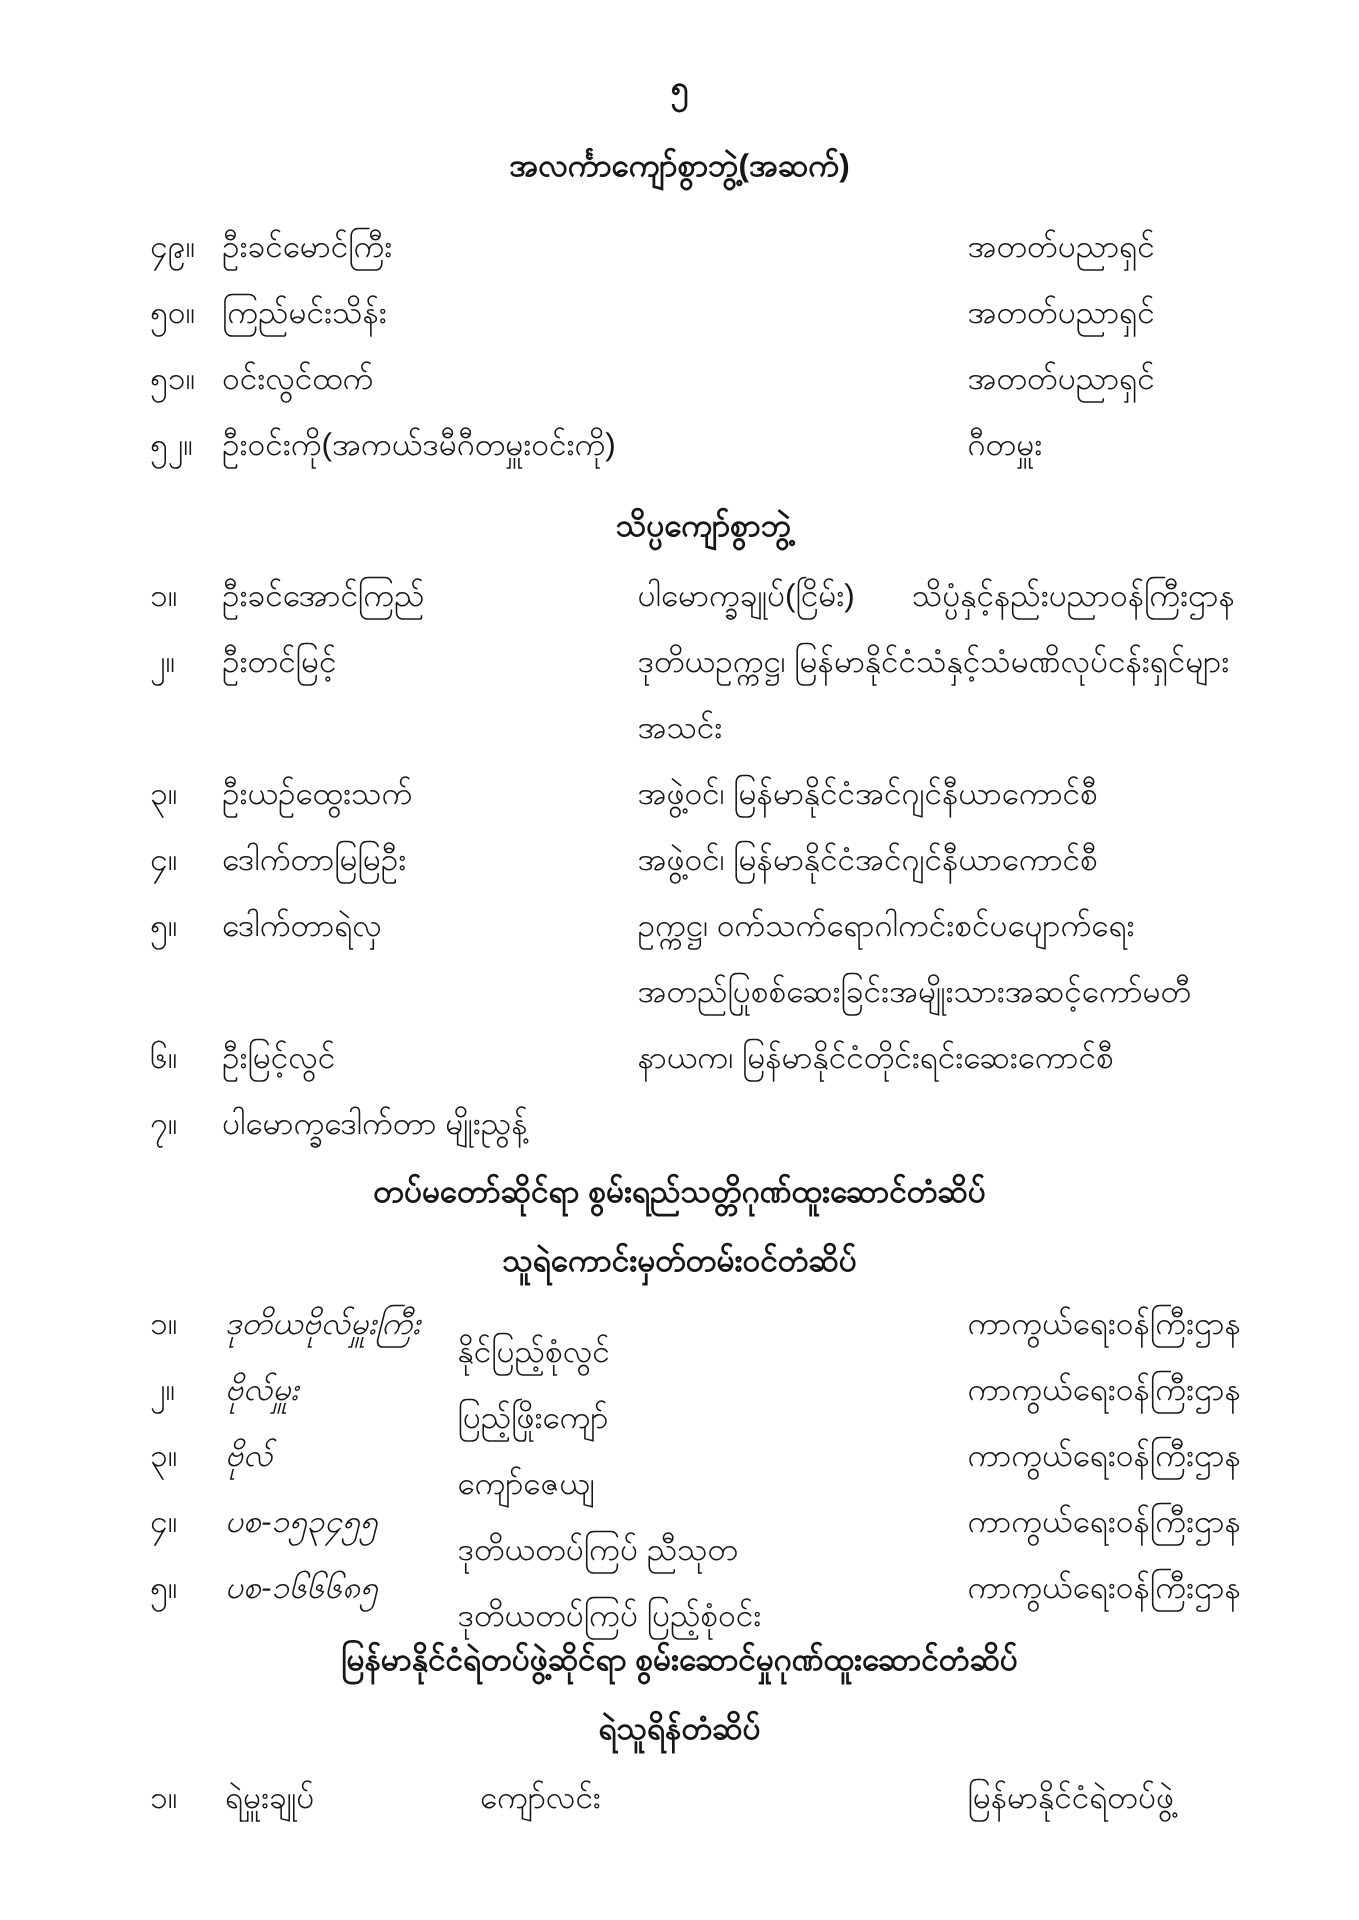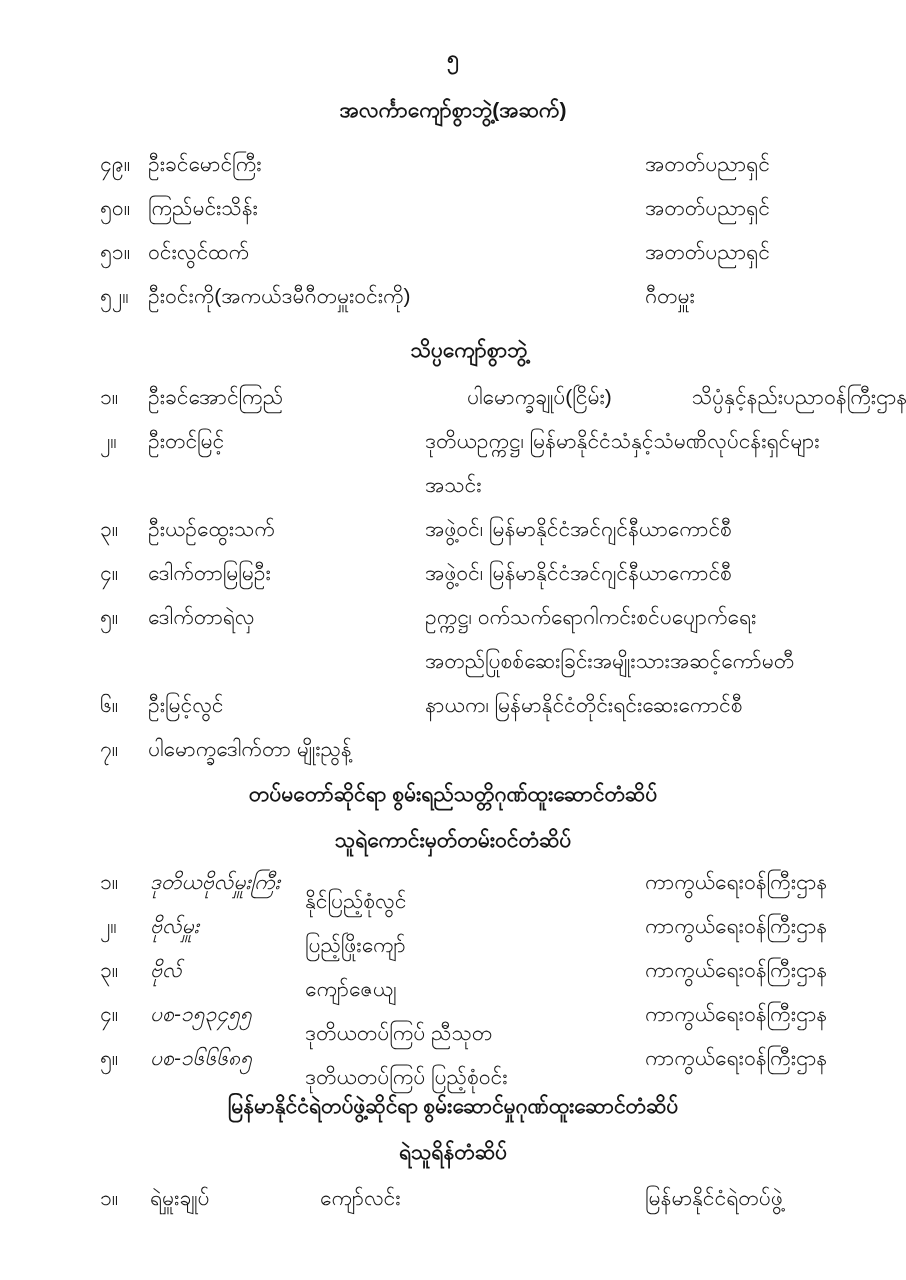--- a/index.html
+++ b/index.html
@@ -19,21 +19,21 @@
   }
   .rows{position:absolute;left:0;right:0;}
   .row{position:relative;}
   .row.h44{height:44px;}
   .cell{position:absolute;top:0;white-space:nowrap;}
   .c-num{left:100px;}
   .c-name{left:148px;}
   .c-awtitle{left:645px;}
   .c-desc{left:425px;width:465px;white-space:normal;}
   .c-desc .line{height:44px;white-space:nowrap;}
-  .c-desc .part{display:inline-block;margin-right:38px;margin-left:42px;}
+  .c-desc .part{display:inline-block;margin-right:38px;}
   .m-rank{left:150px;font-style:italic;}
   .m-name{left:305px;margin-top:19px;}
   .m-dept{left:645px;}
   .p-rank{left:150px;}
   .p-name{left:320px;}
   .p-dept{left:645px;}
 </style>
 </head>
 <body>
 
@@ -145,21 +145,21 @@
         <div class="cell m-dept">ကာကွယ်ရေးဝန်ကြီးဌာန</div>
       </div>
       <div class="row h44">
         <div class="cell c-num">၅။</div>
         <div class="cell m-rank">ပစ-၁၆၆၆၈၅</div>
         <div class="cell m-name">ဒုတိယတပ်ကြပ် ပြည့်စုံဝင်း</div>
         <div class="cell m-dept">ကာကွယ်ရေးဝန်ကြီးဌာန</div>
       </div>
     </div>
 
-  <div class="center" style="top:1092px;font-family:Liberation Serif, serif;">မြန်မာနိုင်ငံရဲတပ်ဖွဲ့ဆိုင်ရာ စွမ်းဆောင်မှုဂုဏ်ထူးဆောင်တံဆိပ်</div>
+  <div class="center" style="top:1092px;">မြန်မာနိုင်ငံရဲတပ်ဖွဲ့ဆိုင်ရာ စွမ်းဆောင်မှုဂုဏ်ထူးဆောင်တံဆိပ်</div>
   <div class="center" style="top:1138px;">ရဲသူရိန်တံဆိပ်</div>
   <div class="rows" style="top:1184px;" id="sec4-rows">
       <div class="row h44">
         <div class="cell c-num">၁။</div>
         <div class="cell p-rank">ရဲမှူးချုပ်</div>
         <div class="cell p-name">ကျော်လင်း</div>
         <div class="cell p-dept">မြန်မာနိုင်ငံရဲတပ်ဖွဲ့</div>
       </div>
     </div>
 

